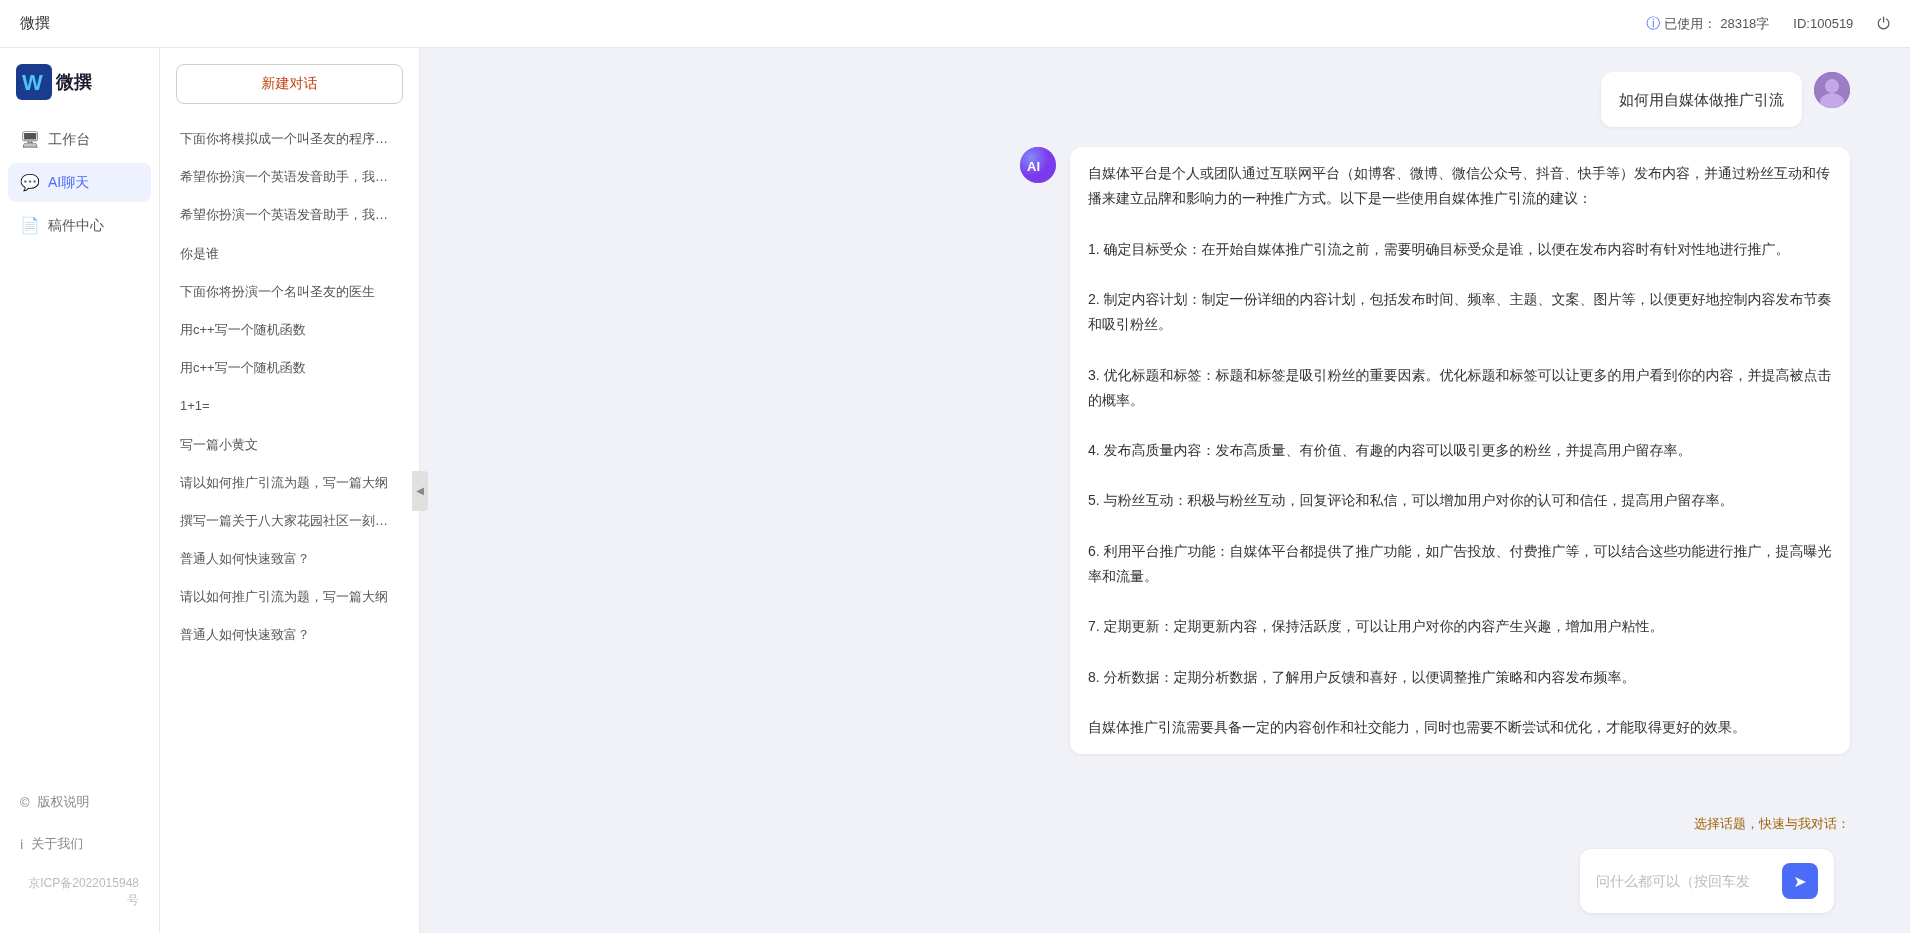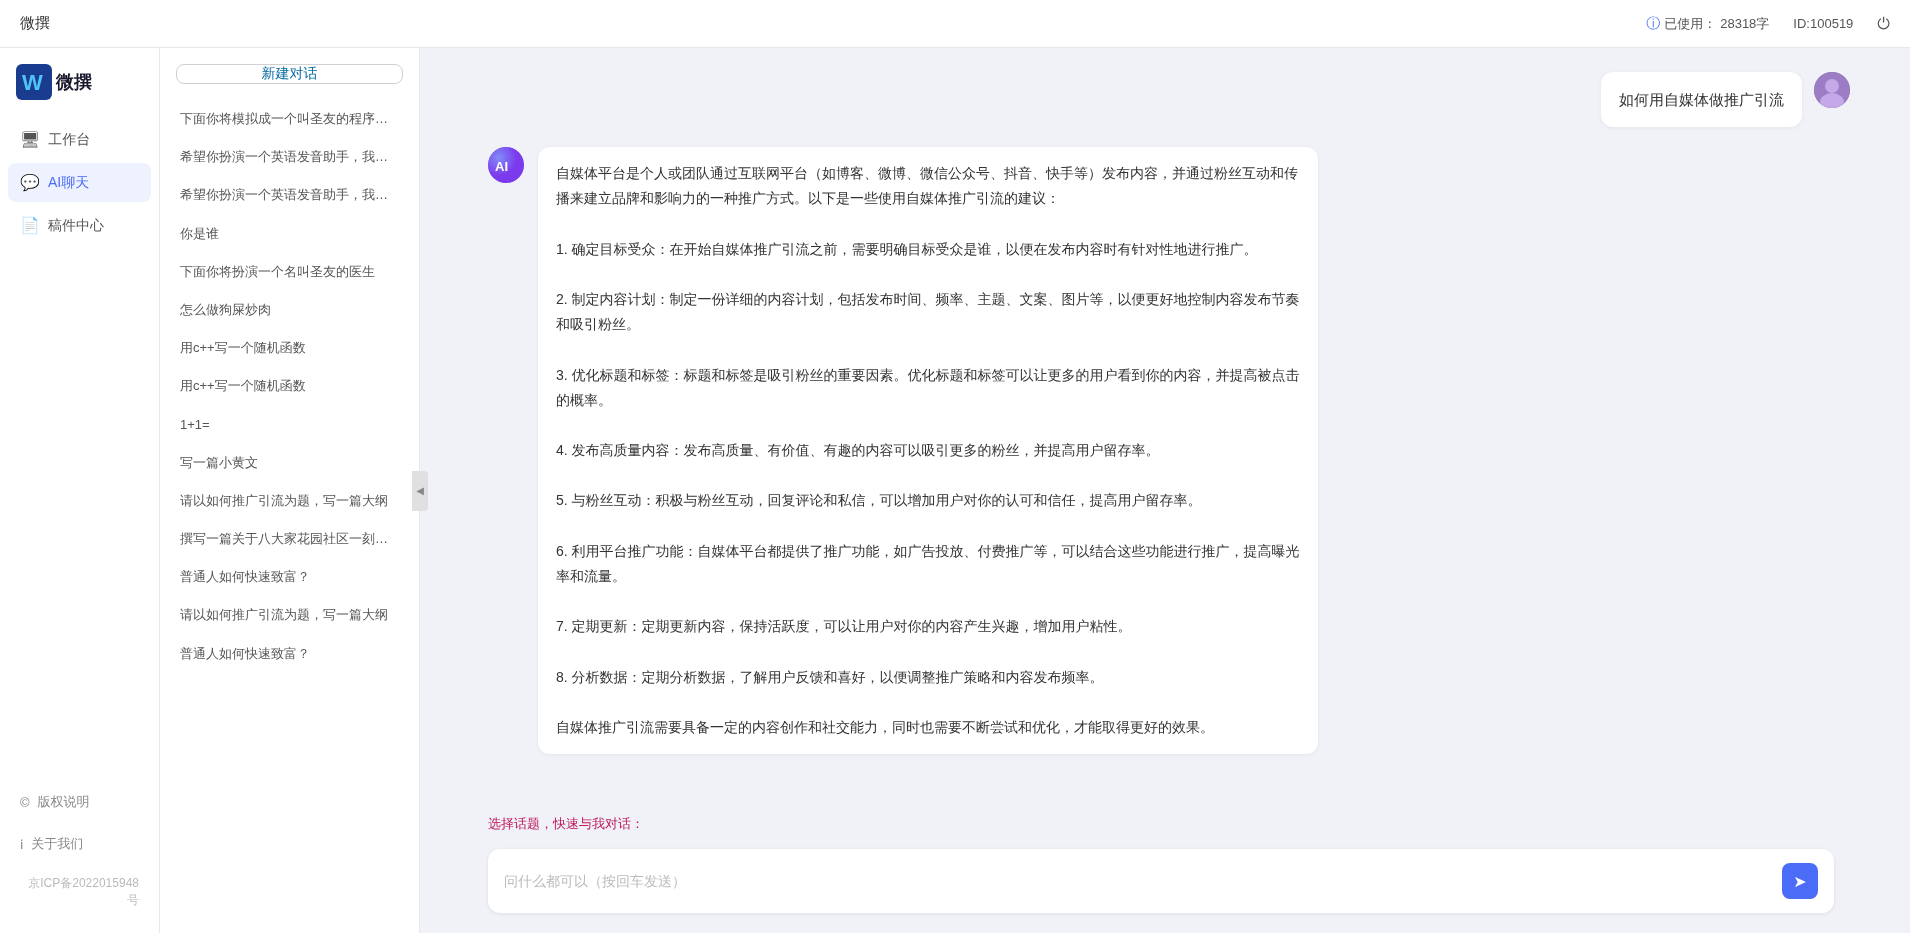--- a/index.html
+++ b/index.html
@@ -121,26 +121,27 @@
       width: 260px;
       background: #fff;
       border-right: 1px solid #e8e8e8;
       display: flex;
       flex-direction: column;
       flex-shrink: 0;
       overflow: hidden;
     }
     .history-new-btn {
       margin: 16px;
+      padding: 10px;
       background: #fff;
       border: 1px solid #d0d0d0;
       border-radius: 8px;
       text-align: center;
       font-size: 14px;
-      color: #0369a1;
+      color: #c2410c;
       cursor: pointer;
       flex-shrink: 0;
     }
     .history-list {
       flex: 1;
       overflow-y: auto;
       padding: 0 8px 16px 8px;
     }
     .history-item {
       padding: 10px 12px;
@@ -175,20 +176,21 @@
     }
 
     
     .chat-area {
       flex: 1;
       display: flex;
       flex-direction: column;
       background: #f0f2f7;
       overflow: hidden;
       position: relative;
+      align-items: flex-end;
     }
 
     .chat-messages {
       flex: 1;
       overflow-y: auto;
       padding: 24px 60px;
       display: flex;
       flex-direction: column;
       gap: 20px;
     }
@@ -235,21 +237,21 @@
     .message-content.user-msg {
       background: #fff;
       font-size: 15px;
       font-weight: 500;
     }
 
     
     .quick-topics {
       padding: 8px 60px 4px 60px;
       font-size: 13px;
-      color: #be185d;
+      color: #a16207;
     }
 
     
     .input-area {
       padding: 12px 76px 20px 60px;
       background: #f0f2f7;
       flex-shrink: 0;
     }
     .input-box {
       background: #fff;
@@ -341,21 +343,20 @@
   </div>
 
   <div class="history-panel">
     <button class="history-new-btn">新建对话</button>
     <div class="history-list">
       <div class="history-item">下面你将模拟成一个叫圣友的程序员，我说...</div>
       <div class="history-item">希望你扮演一个英语发音助手，我提供给你...</div>
       <div class="history-item">希望你扮演一个英语发音助手，我提供给你...</div>
       <div class="history-item">你是谁</div>
       <div class="history-item">下面你将扮演一个名叫圣友的医生</div>
-      <div class="history-item">怎么做狗屎炒肉</div>
       <div class="history-item">用c++写一个随机函数</div>
       <div class="history-item">用c++写一个随机函数</div>
       <div class="history-item">1+1=</div>
       <div class="history-item">写一篇小黄文</div>
       <div class="history-item">请以如何推广引流为题，写一篇大纲</div>
       <div class="history-item">撰写一篇关于八大家花园社区一刻钟便民生...</div>
       <div class="history-item">普通人如何快速致富？</div>
       <div class="history-item">请以如何推广引流为题，写一篇大纲</div>
       <div class="history-item">普通人如何快速致富？</div>
     </div>

